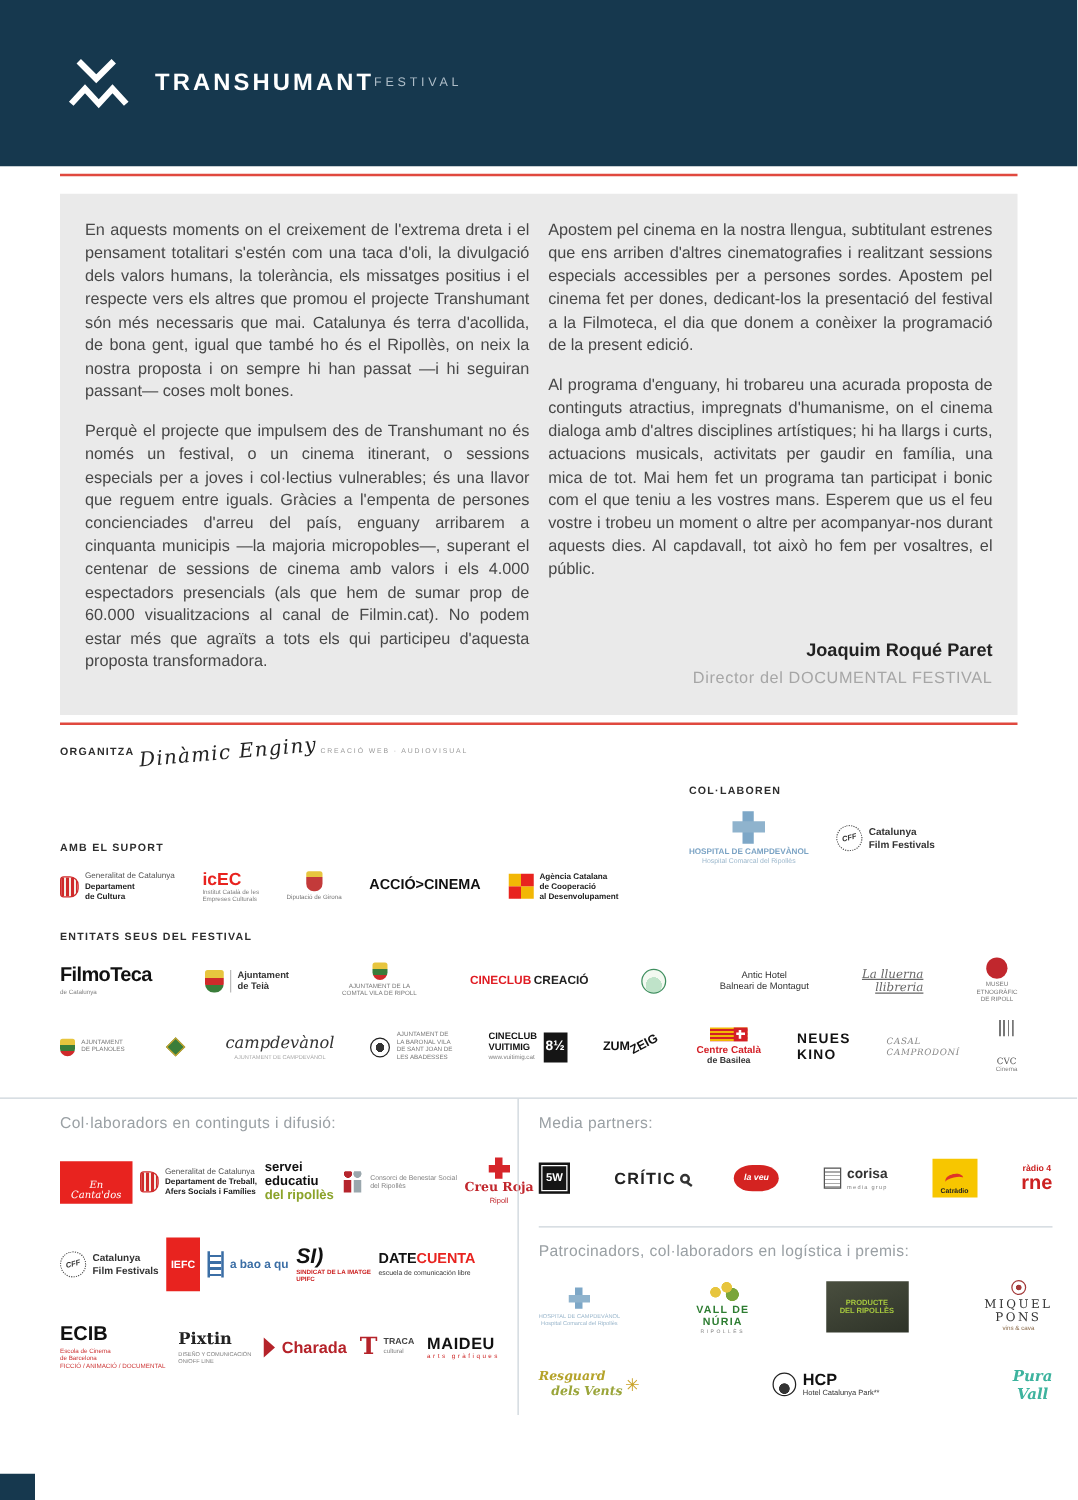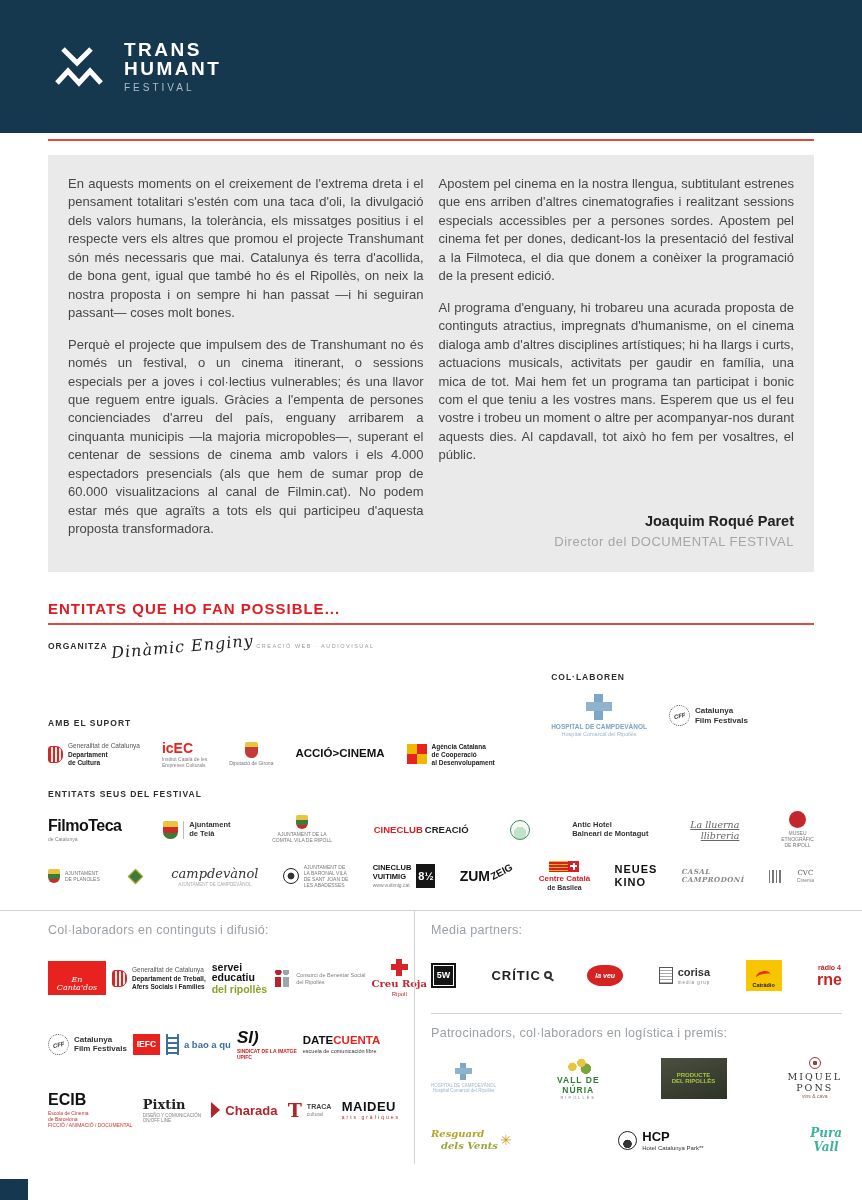--- a/index.html
+++ b/index.html
@@ -2,21 +2,21 @@
 <html><head>
 <meta charset="utf-8">
 <style>
   html,body{margin:0;padding:0;background:#fff;}
   .page{position:relative;width:862px;height:1200px;overflow:hidden;background:#fff;
         font-family:"Liberation Sans","DejaVu Sans",sans-serif;color:#444;}
   
   .header{height:133px;background:#16384e;display:flex;align-items:center;padding-left:55px;box-sizing:border-box;}
   .logo{display:flex;align-items:center;gap:13px;}
   .logo-mark svg{display:block;}
-  .logo-text{display:flex;flex-direction:column;line-height:1.02;}
+  .logo-text{display:flex;flex-direction:row;line-height:1.02;}
   .lt1{color:#fff;font-weight:bold;font-size:19px;letter-spacing:2.5px;}
   .lt2{color:#aebdc8;font-size:10px;letter-spacing:3px;margin-top:5px;}
   
   .content{padding:0 48px;}
   .sec-title{margin:28px 0 0;font-size:15px;font-weight:800;letter-spacing:1px;color:#e01b22;}
   .rule{border-top:2px solid #e0493f;margin-top:6px;}
   .greeting{margin-top:14px;background:#eaeaea;padding:20px;display:flex;gap:15px;box-sizing:border-box;}
   .greeting .col{flex:1;font-size:13px;line-height:1.42;color:#474747;text-align:justify;display:flex;flex-direction:column;}
   .greeting p{margin:0 0 13px;}
   .sig{margin-top:auto;text-align:right;padding-top:26px;}
@@ -47,21 +47,21 @@
   .shield-gold{width:15px;height:18px;background:linear-gradient(180deg,#e7c53e 0 35%,#cf2a2a 35% 65%,#3a7d3a 65%);border-radius:2px 2px 7px 7px;}
   .shield-gold-sm{width:12px;height:14px;background:linear-gradient(180deg,#e7c53e 0 35%,#3a7d3a 35% 70%,#cf2a2a 70%);border-radius:2px 2px 6px 6px;}
   .shield-green{width:11px;height:11px;background:#3a7d3a;border:1.5px solid #caa52f;transform:rotate(45deg);margin:4px 6px;}
   .blue-cross{width:26px;height:26px;background:linear-gradient(#8fb3cd,#8fb3cd) center/100% 36% no-repeat,linear-gradient(#7da7c7,#7da7c7) center/36% 100% no-repeat;}
   .blue-cross-sm{width:17px;height:17px;background:linear-gradient(#8fb3cd,#8fb3cd) center/100% 38% no-repeat,linear-gradient(#7da7c7,#7da7c7) center/38% 100% no-repeat;}
   .red-cross{width:17px;height:17px;background:linear-gradient(#d6252a,#d6252a) center/100% 38% no-repeat,linear-gradient(#d6252a,#d6252a) center/38% 100% no-repeat;}
   .circle-red{width:17px;height:17px;border-radius:50%;background:#c1272d;}
   .circle-palm{width:20px;height:20px;border-radius:50%;border:1.5px solid #3f8f5f;background:radial-gradient(circle at 50% 68%,#bfe3c9 0 42%,#f3f9f1 43%);}
   .circle-eagle{width:16px;height:16px;border-radius:50%;border:1.5px solid #222;background:radial-gradient(circle,#333 0 35%,#fff 36%);}
   .people{width:18px;height:17px;background:radial-gradient(circle at 30% 12%,#b5242c 0 3px,transparent 3.5px),radial-gradient(circle at 72% 12%,#9aa7ad 0 3px,transparent 3.5px),linear-gradient(#b5242c,#b5242c) 2px 7px/6px 10px no-repeat,linear-gradient(#9aa7ad,#9aa7ad) 10px 7px/6px 10px no-repeat;}
-  .red-sq{width:27px;height:21px;background:#e8231f;color:#fff;font-weight:800;font-size:8.5px;}
+  .red-sq{width:27px;height:43px;background:#e8231f;color:#fff;font-weight:800;font-size:8.5px;}
   .black-sq{width:25px;height:25px;background:#151515;color:#fff;font-weight:800;font-size:9px;box-shadow:inset 0 0 0 2px #151515,inset 0 0 0 3px #fff;}
   .red-bubble{width:36px;height:21px;background:#d42321;color:#fff;border-radius:50%/60%;font-size:7px;font-style:italic;font-weight:700;}
   .yellow-sq{width:36px;height:31px;background:#f7c600;color:#222;font-size:5.5px;font-weight:800;flex-direction:column;justify-content:flex-end;padding:2px;gap:2px;}
   .yellow-sq::before{content:"";width:15px;height:7px;border-top:3px solid #e03427;border-radius:60%;transform:rotate(-12deg);}
   .cff-stamp{width:21px;height:21px;border-radius:50%;border:1px dotted #555;color:#333;font-size:6px;font-weight:700;font-style:italic;transform:rotate(-14deg);}
   .sq-black{width:19px;height:24px;background:#151515;color:#fff;font-weight:800;font-size:11px;}
   .ladder{width:13px;height:21px;border-left:2px solid #3b6ea5;border-right:2px solid #3b6ea5;background:repeating-linear-gradient(180deg,transparent 0 3px,#3b6ea5 3px 5px);}
   .red-chevron{width:0;height:0;border-top:8px solid transparent;border-bottom:8px solid transparent;border-left:9px solid #b5232a;}
   .t-mark{color:#b5232a;font-family:"DejaVu Serif",serif;font-size:19px;font-weight:700;}
   .mp-emblem{width:12px;height:12px;border-radius:50%;border:1.5px solid #a33a3a;background:radial-gradient(circle,#a33a3a 0 2px,#fff 2.5px);}
@@ -91,38 +91,38 @@
   .cff .m{font-size:8px;color:#333;}
   .filmoteca .m{font-size:16px;font-weight:900;color:#111;letter-spacing:-.5px;}
   .filmoteca .s{font-size:5px;}
   .teia .m{font-size:7.5px;border-left:1px solid #bbb;padding-left:5px;}
   .town-tiny{flex-direction:column;gap:2px;}
   .town-tiny .s{font-size:5px;text-align:center;color:#777;}
   .townrow .s{font-size:5px;color:#777;}
   .dioptria .tx{flex-direction:row;gap:2px;}
   .dioptria .m{color:#e01b22;font-weight:800;font-size:9.5px;}
   .dioptria .m2{color:#222;font-weight:800;font-size:9.5px;}
-  .hotel .m{font-size:7.5px;font-weight:700;text-align:left;}
+  .hotel .m{font-size:7.5px;font-weight:400;text-align:center;}
   .lluerna .m{font-family:"DejaVu Serif",serif;font-style:italic;font-weight:400;color:#666;text-decoration:underline;font-size:9.5px;text-align:right;}
   .script .m{font-family:"DejaVu Serif",serif;font-style:italic;font-weight:400;font-size:13px;color:#333;}
   .script .s{font-size:4.5px;text-align:center;color:#aaa;}
   .script .tx{align-items:center;}
   .vuitimig{flex-direction:row-reverse;}
   .vuitimig .m{font-size:7.5px;font-weight:900;color:#111;}
   .vuitimig .s{font-size:5px;}
   .zumzeig .tx{flex-direction:row;gap:1px;align-items:flex-start;}
-  .zumzeig .m{font-weight:900;font-size:14px;color:#111;}
+  .zumzeig .m{font-weight:900;font-size:10px;color:#111;}
   .zumzeig .m2{font-weight:900;font-size:10px;color:#111;display:inline-block;transform:rotate(-28deg) translateY(-2px);}
   .basilea{flex-direction:column;gap:2px;}
   .basilea .tx{align-items:center;}
   .basilea .m{color:#d31f26;font-weight:800;font-size:8px;}
   .basilea .s{color:#333;font-weight:700;font-size:7px;}
   .neues .m{font-weight:900;font-size:11px;letter-spacing:1px;color:#111;}
-  .casal .m{font-family:"DejaVu Serif",serif;font-style:italic;font-weight:700;font-size:7px;color:#888;letter-spacing:.5px;}
-  .cvc{gap:16px;}
+  .casal .m{font-family:"DejaVu Serif",serif;font-style:italic;font-weight:400;font-size:7px;color:#888;letter-spacing:.5px;}
+  .cvc{flex-direction:column;gap:16px;}
   .cvc .tx{align-items:center;}
   .cvc .m{font-size:7px;font-weight:400;font-family:"DejaVu Serif",serif;color:#555;}
   .cvc .s{font-size:5px;}
   .servei .m{font-weight:900;font-size:10.5px;color:#111;line-height:1;}
   .servei .s{color:#8ba32a;font-weight:900;font-size:10.5px;margin-top:0;}
   .consorci .s{font-size:5.5px;}
   .creuroja{flex-direction:column;gap:2px;}
   .creuroja .tx{align-items:center;}
   .creuroja .m{font-family:"DejaVu Serif",serif;color:#c1272d;font-size:10px;}
   .creuroja .s{color:#c1272d;font-size:6px;}
@@ -208,21 +208,20 @@
       <div class="col">
         <p>Apostem pel cinema en la nostra llengua, subtitulant estrenes que ens arriben d'altres cinematografies i realitzant sessions especials accessibles per a persones sordes. Apostem pel cinema fet per dones, dedicant-los la presentació del festival a la Filmoteca, el dia que donem a conèixer la programació de la present edició.</p>
         <p>Al programa d'enguany, hi trobareu una acurada proposta de continguts atractius, impregnats d'humanisme, on el cinema dialoga amb d'altres disciplines artístiques; hi ha llargs i curts, actuacions musicals, activitats per gaudir en família, una mica de tot. Mai hem fet un programa tan participat i bonic com el que teniu a les vostres mans. Esperem que us el feu vostre i trobeu un moment o altre per acompanyar-nos durant aquests dies. Al capdavall, tot això ho fem per vosaltres, el públic.</p>
         <div class="sig">
           <div class="sig-name">Joaquim Roqué Paret</div>
           <div class="sig-role">Director del DOCUMENTAL FESTIVAL</div>
         </div>
       </div>
     </section>
 
-    <h1 class="sec-title">ENTITATS QUE HO FAN POSSIBLE...</h1>
     <div class="rule"></div>
 
     <div class="organitza">
       <div class="lbl">ORGANITZA</div>
       <div class="dinamic">Dinàmic Enginy</div>
       <div class="dinamic-sub">CREACIÓ WEB · AUDIOVISUAL</div>
     </div>
 
     <div class="support-row">
       <div class="support-left">

